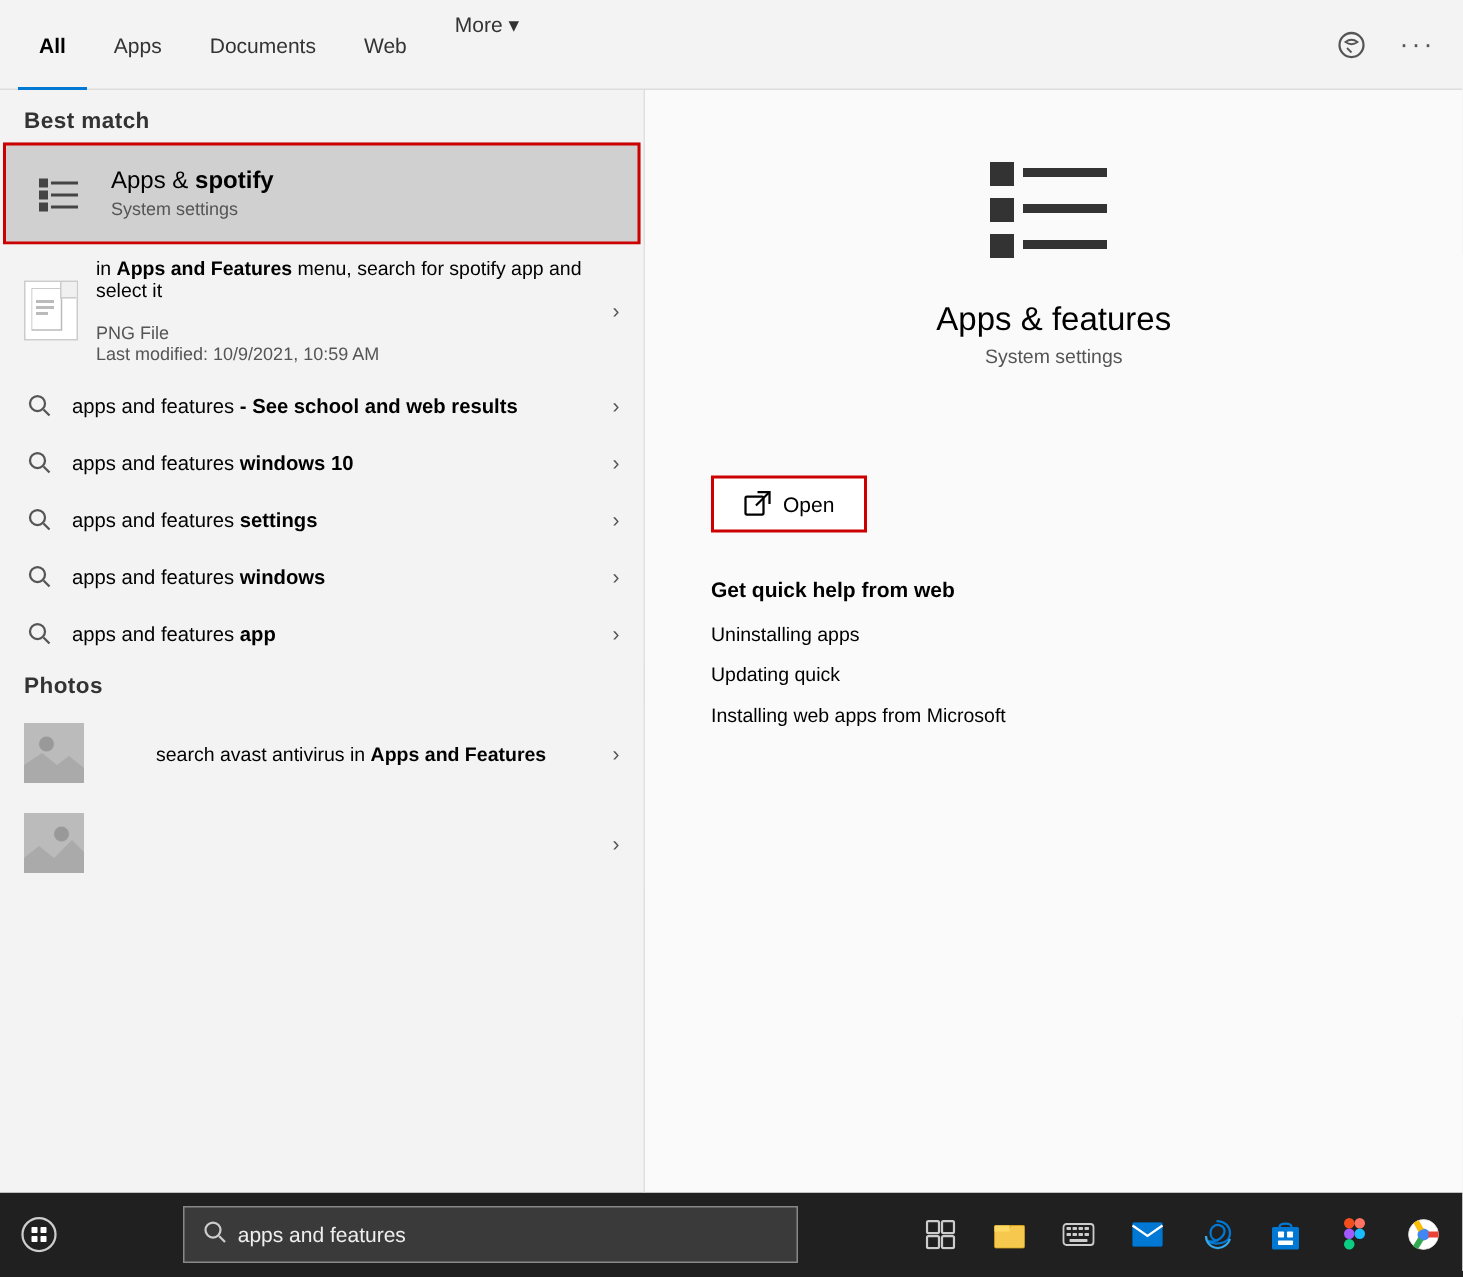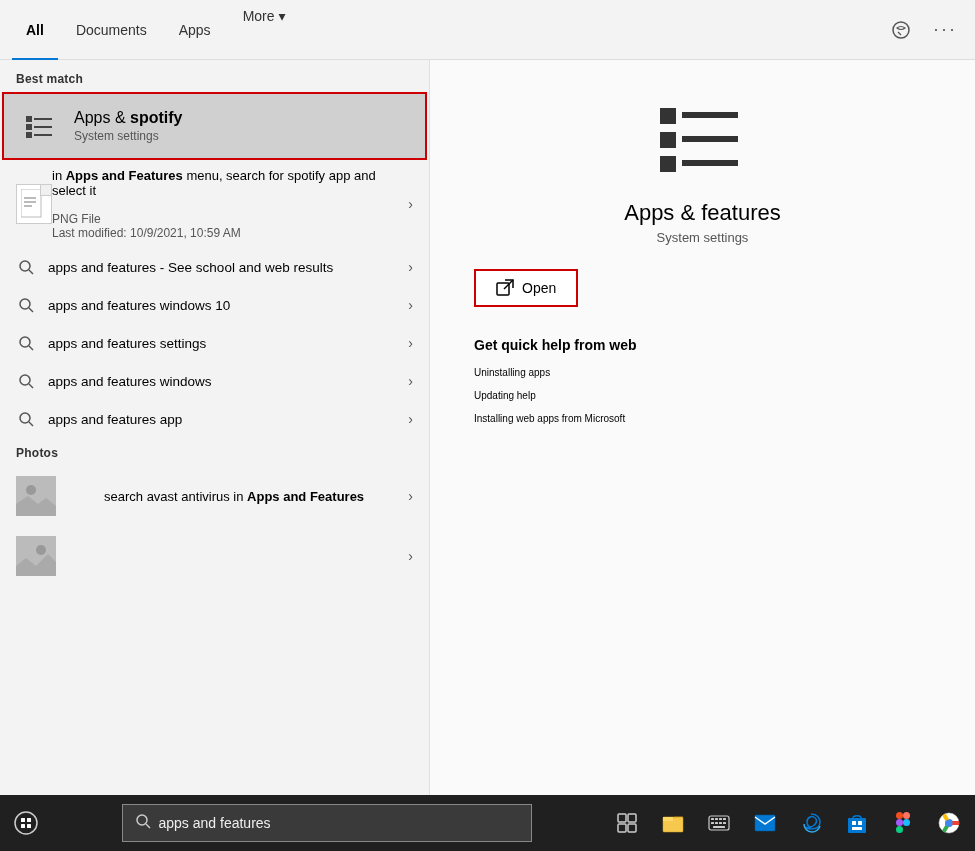--- a/index.html
+++ b/index.html
@@ -76,21 +76,21 @@
     .left-panel {
       width: 430px;
       background: #f3f3f3;
       overflow-y: auto;
       border-right: 1px solid #e0e0e0;
       display: flex;
       flex-direction: column;
     }
 
     .section-label {
-      font-size: 12px;
+      font-size: 15px;
       font-weight: 600;
       color: #333;
       padding: 12px 16px 6px;
       letter-spacing: 0.02em;
     }
 
     
     .best-match-item {
       display: flex;
       align-items: center;
@@ -125,20 +125,21 @@
       color: #555;
       margin-top: 2px;
     }
 
     
     .file-result-item {
       display: flex;
       align-items: center;
       padding: 8px 16px;
       cursor: pointer;
+      gap: 12px;
       background: #f3f3f3;
     }
     .file-icon {
       width: 36px;
       height: 40px;
       background: #fff;
       border: 1px solid #ccc;
       display: flex;
       align-items: center;
       justify-content: center;
@@ -186,21 +187,21 @@
       display: flex;
       align-items: center;
       justify-content: center;
       flex-shrink: 0;
     }
     .web-search-text {
       font-size: 13.5px;
       color: #000;
       flex: 1;
     }
-    .web-search-text strong { font-weight: 400; }
+    .web-search-text strong { font-weight: 700; }
 
     
     .photos-section { padding-top: 8px; }
     .photo-result-item {
       display: flex;
       align-items: center;
       padding: 10px 16px;
       cursor: pointer;
       gap: 12px;
       background: #f3f3f3;
@@ -258,34 +259,35 @@
       display: flex;
       align-items: center;
       gap: 8px;
       border: 2px solid #c00;
       padding: 8px 20px;
       cursor: pointer;
       font-size: 14px;
       background: #fff;
       margin-left: 14px;
       margin-bottom: 30px;
+      margin-top: 48px;
     }
     .help-section {
       padding: 0 14px;
       width: 100%;
     }
     .help-title {
       font-size: 14px;
       font-weight: 700;
       color: #000;
       margin-bottom: 14px;
     }
     .help-link {
       display: block;
-      font-size: 10px;
+      font-size: 13px;
       color: #000;
       text-decoration: none;
       margin-bottom: 12px;
       cursor: pointer;
     }
 
     
     .taskbar {
       height: 56px;
       background: #202020;
@@ -333,22 +335,23 @@
       border-radius: 4px;
       font-size: 20px;
     }
   </style>
 </head>
 <body>
 
 <div class="top-nav">
   <div class="nav-tabs">
     <div class="nav-tab active">All</div>
+    <div class="nav-tab">Apps</div>
     <div class="nav-tab">Documents</div>
-    <div class="nav-tab">Apps</div>
+    <div class="nav-tab">Web</div>
     <div class="nav-tab nav-tab-more">
       <span>More</span>
       <span>▾</span>
     </div>
   </div>
   <div class="nav-icons">
     <div class="nav-icon-btn" title="Feedback">
       <svg width="20" height="20" viewBox="0 0 20 20" fill="none">
         <circle cx="10" cy="10" r="8" stroke="#555" stroke-width="1.5" fill="none"></circle>
         <path d="M6 8 Q10 5 14 8 Q10 11 6 8Z" fill="none" stroke="#555" stroke-width="1.2"></path>
@@ -519,21 +522,21 @@
       <svg width="18" height="18" viewBox="0 0 18 18" fill="none">
         <rect x="1" y="4" width="12" height="12" rx="1" stroke="#000" stroke-width="1.5" fill="none"></rect>
         <path d="M9 1 H17 V9" stroke="#000" stroke-width="1.5"></path>
         <line x1="17" y1="1" x2="8" y2="10" stroke="#000" stroke-width="1.5"></line>
       </svg>
       <span>Open</span>
     </div>
     <div class="help-section">
       <div class="help-title">Get quick help from web</div>
       <a class="help-link" href="#">Uninstalling apps</a>
-      <a class="help-link" href="#">Updating help</a>
+      <a class="help-link" href="#">Updating quick</a>
       <a class="help-link" href="#">Installing web apps from Microsoft</a>
     </div>
   </div>
 
 </div>
 
 <div class="taskbar">
   <div class="taskbar-left">
 
     <div class="taskbar-btn" style="color:#fff;">

